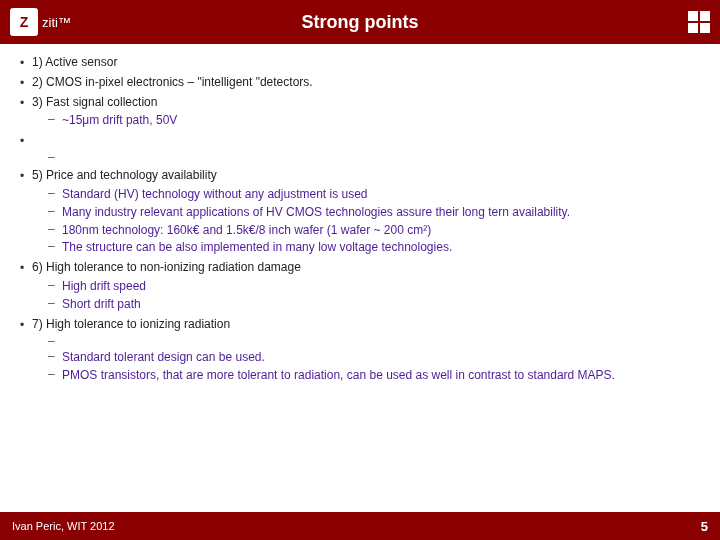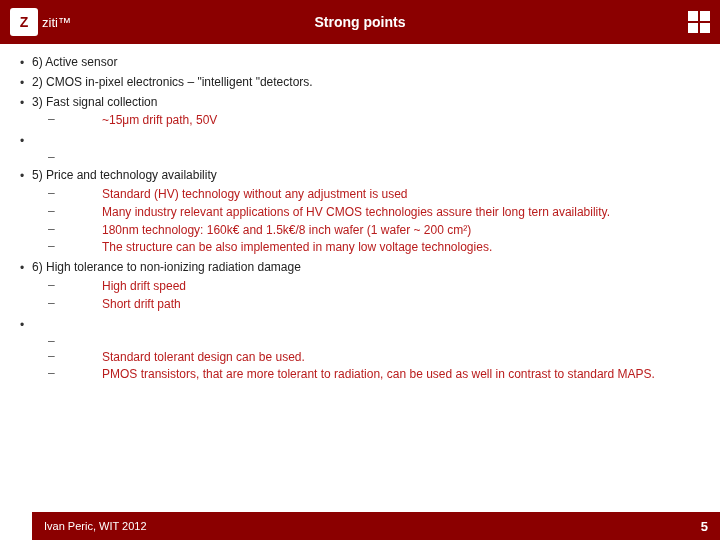--- a/index.html
+++ b/index.html
@@ -14,21 +14,21 @@
     #header {
       background: #8b0000;
       height: 44px;
       display: flex;
       align-items: center;
       justify-content: center;
       position: relative;
     }
     #header-title {
       color: #fff;
-      font-size: 14px;
+      font-size: 18px;
       font-weight: bold;
     }
     #logo-area {
       position: absolute;
       left: 10px;
       display: flex;
       align-items: center;
       gap: 4px;
     }
     .logo-box {
@@ -90,32 +90,30 @@
       align-items: flex-start;
       gap: 6px;
       margin-left: 28px;
       margin-bottom: 1px;
     }
     .dash {
       min-width: 8px;
       color: #555;
     }
     .sub-text {
-      color: #b91c1c;
+      color: #4c1d95;
       line-height: 1.4;
-      margin-left: 40px;
     }
     #footer {
       height: 28px;
       background: #8b0000;
       display: flex;
       align-items: center;
       justify-content: space-between;
       padding: 0 12px;
-      margin-left: 32px;
     }
     #footer-left {
       color: #fff;
       font-size: 11px;
     }
     #footer-right {
       color: #fff;
       font-size: 13px;
       font-weight: bold;
     }
@@ -137,21 +135,21 @@
     <div class="grid-cell"></div>
     <div class="grid-cell"></div>
   </div>
 </div>
 
 <div id="content">
 
 <div class="bullet-section">
       <div class="bullet-item">
         <span class="bullet-dot">•</span>
-        <span class="bullet-text">6) Active sensor</span>
+        <span class="bullet-text">1) Active sensor</span>
       </div>
     </div>
     <div class="bullet-section">
       <div class="bullet-item">
         <span class="bullet-dot">•</span>
         <span class="bullet-text">2) CMOS in-pixel electronics – "intelligent "detectors.</span>
       </div>
     </div>
     <div class="bullet-section">
       <div class="bullet-item">
@@ -203,20 +201,21 @@
         <span class="sub-text">High drift speed</span>
       </div>
       <div class="sub-item">
         <span class="dash">–</span>
         <span class="sub-text">Short drift path</span>
       </div>
     </div>
     <div class="bullet-section">
       <div class="bullet-item">
         <span class="bullet-dot">•</span>
+        <span class="bullet-text">7) High tolerance to ionizing radiation</span>
       </div>
       <div class="sub-item">
         <span class="dash">–</span>
       </div>
       <div class="sub-item">
         <span class="dash">–</span>
         <span class="sub-text">Standard tolerant design can be used.</span>
       </div>
       <div class="sub-item">
         <span class="dash">–</span>

